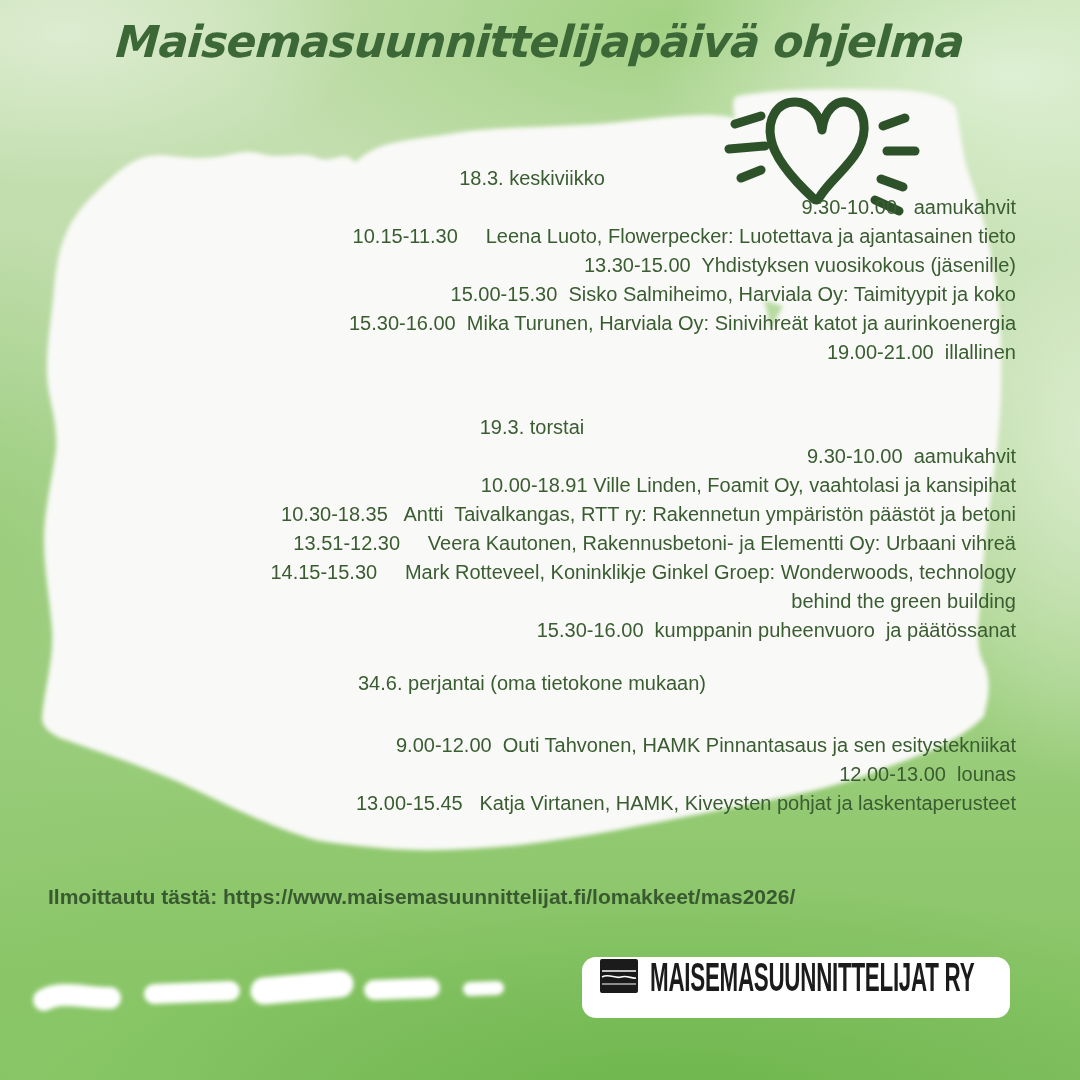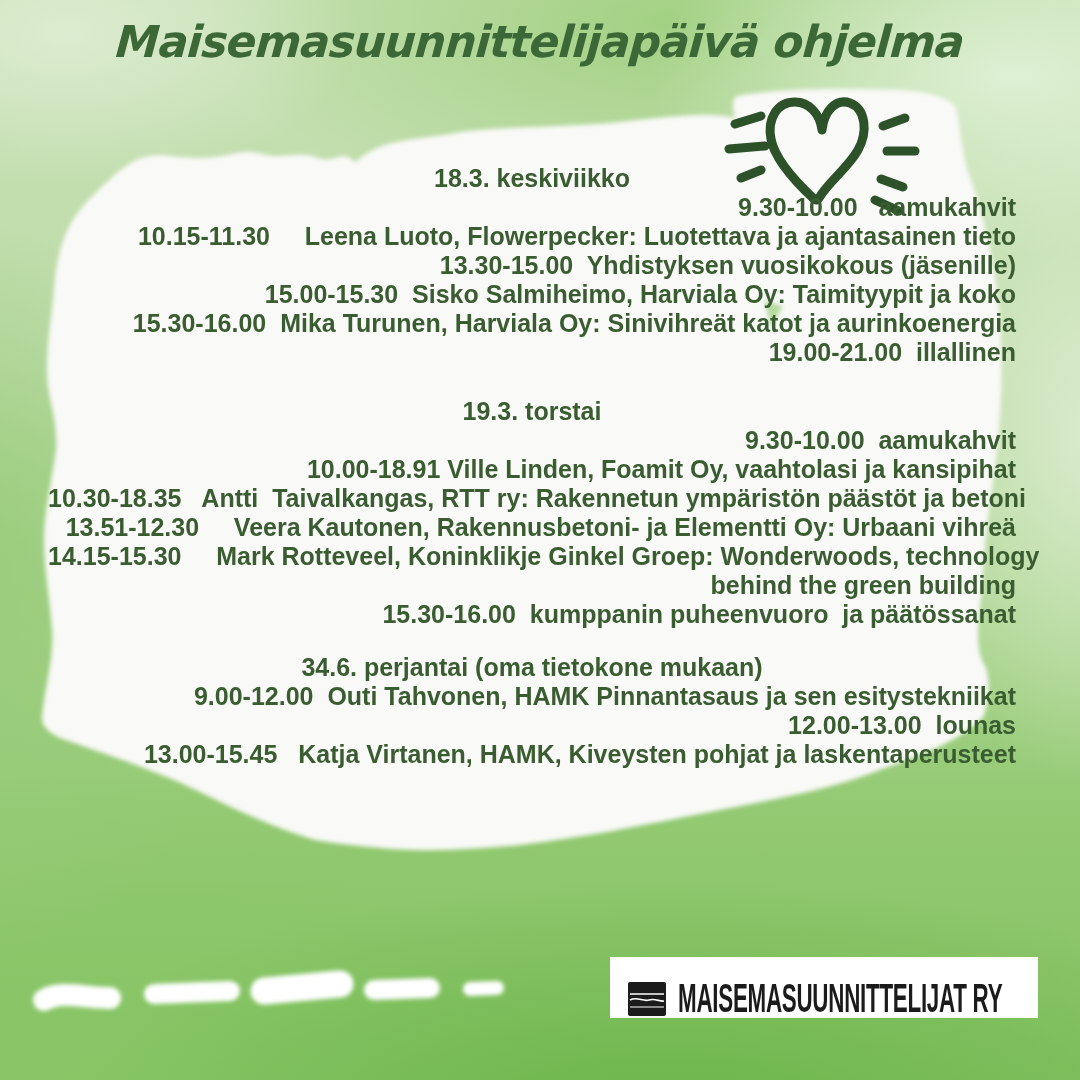--- a/index.html
+++ b/index.html
@@ -26,36 +26,36 @@
     font-family:"DejaVu Sans", sans-serif;
     font-style:italic;font-weight:bold;
     font-size:44px;letter-spacing:-1px;
     color:#3c6837;
     transform:skewX(-4deg);
   }
   .heart-box{position:absolute;left:715px;top:88px;width:215px;height:128px;}
   .content{
     position:absolute;left:48px;top:164px;width:968px;
     color:#3a5c31;
-    font-size:25px;font-weight:bold;line-height:29px;
+    font-size:20px;font-weight:normal;line-height:29px;
   }
   .section-header{text-align:center;white-space:pre;}
   .row{white-space:pre;text-align:right;}
-  .sec-2{margin-top:30px;}
+  .sec-2{margin-top:46px;}
   .sec-3{margin-top:24px;}
-  .sec-3 .rows{}
+  .sec-3 .rows{margin-top:33px;}
   .registration{
     position:absolute;left:48px;top:885px;width:1000px;
     color:#395a30;font-size:21px;font-weight:bold;white-space:pre;
   }
   .logo-box{
-    position:absolute;left:610px;top:957px;width:428px;height:61px;
+    position:absolute;left:582px;top:957px;width:428px;height:61px;
     background:#ffffff;
-    display:flex;align-items:flex-end;
-    box-sizing:border-box;padding-left:18px;
+    display:flex;align-items:flex-start;
+    box-sizing:border-box;padding-left:18px;border-radius:14px;
   }
   .logo-text{
     display:inline-block;
     font-family:"Liberation Sans", sans-serif;
     font-weight:bold;font-size:40px;line-height:40px;
     color:#1b1b1b;letter-spacing:-0.5px;
     transform:scaleX(0.56);transform-origin:left center;
     white-space:nowrap;
     margin-left:12px;
   }
@@ -167,20 +167,21 @@
       <div class="section-header">34.6. perjantai (oma tietokone mukaan)</div>
       <div class="rows">
         <div class="row">9.00-12.00  Outi Tahvonen, HAMK Pinnantasaus ja sen esitystekniikat</div>
         <div class="row">12.00-13.00  lounas</div>
         <div class="row">13.00-15.45   Katja Virtanen, HAMK, Kiveysten pohjat ja laskentaperusteet</div>
       </div>
     </div>
 
   </div>
 
+  <div class="registration">Ilmoittautu tästä: https://www.maisemasuunnittelijat.fi/lomakkeet/mas2026/</div>
 
   <div class="logo-box">
     <svg class="logo-mark" viewBox="0 0 38 38" xmlns="http://www.w3.org/2000/svg">
       <rect x="0" y="2" width="38" height="34" rx="2" fill="#1b1b1b"></rect>
       <line x1="2" y1="14" x2="36" y2="14" stroke="#ffffff" stroke-width="1.6"></line>
       <path d="M2,20 C9,16 15,22 21,20 C27,18 32,22 36,21" stroke="#ffffff" stroke-width="1.6" fill="none"></path>
       <line x1="2" y1="27" x2="36" y2="27" stroke="#ffffff" stroke-width="1.2"></line>
     </svg>
     <span class="logo-text">MAISEMASUUNNITTELIJAT RY</span>
   </div>

